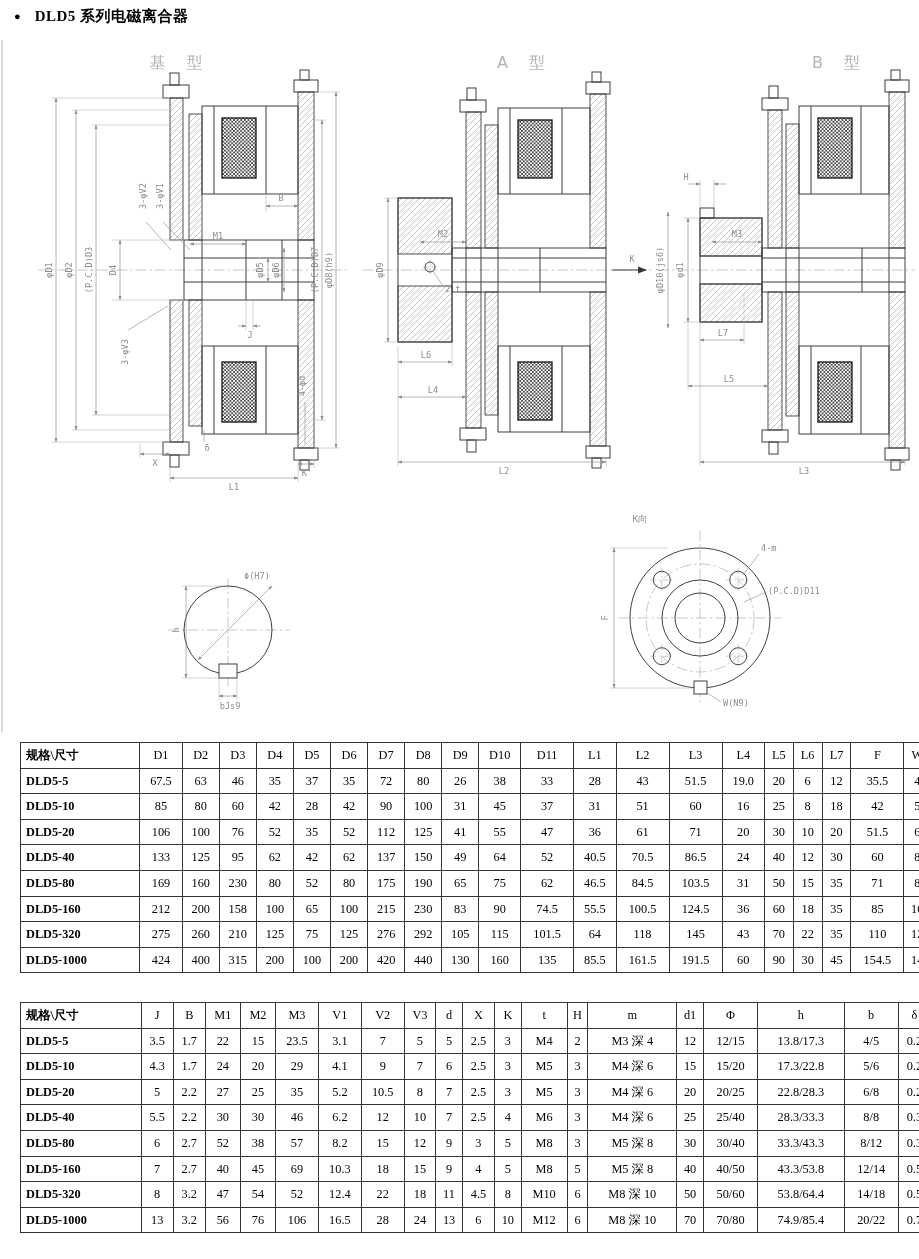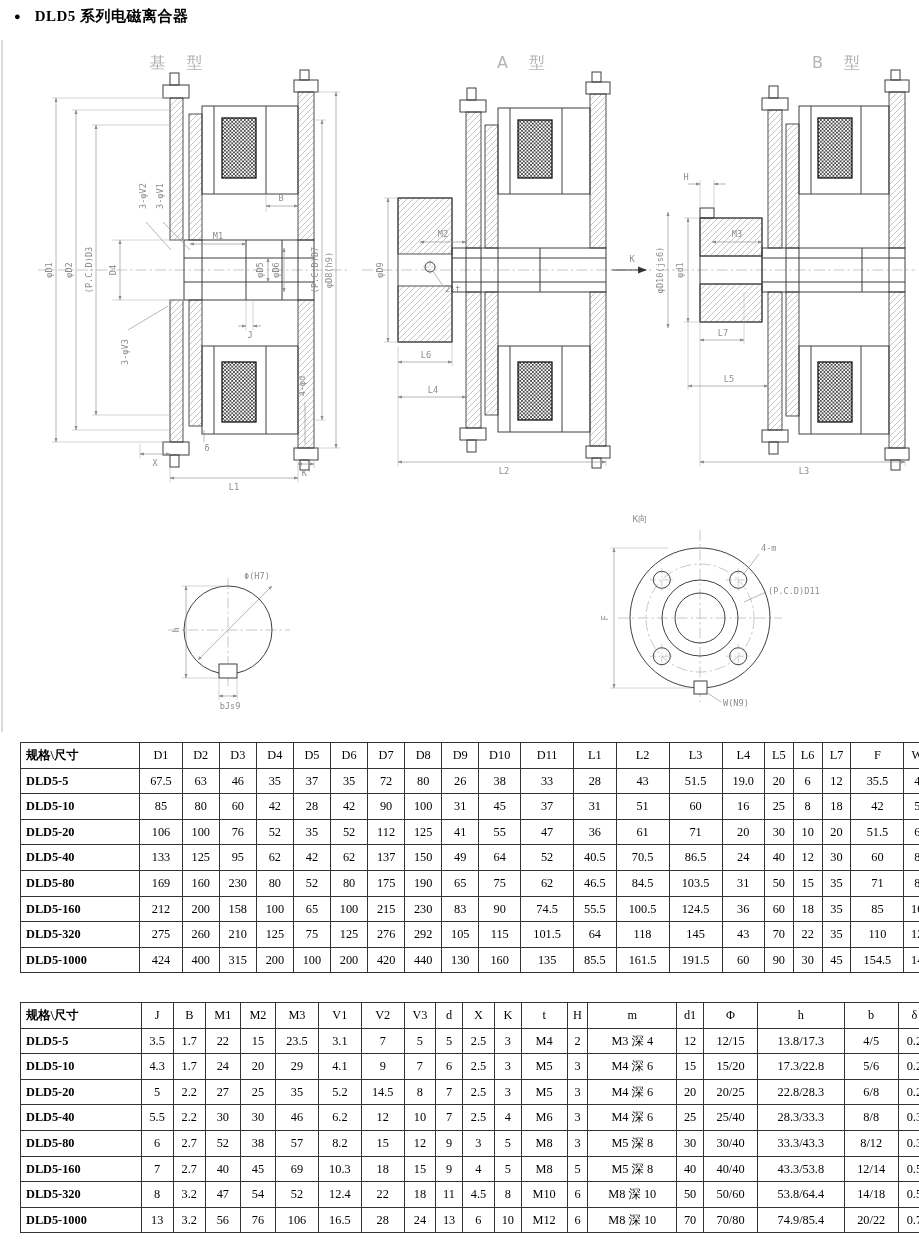--- a/index.html
+++ b/index.html
@@ -639,21 +639,21 @@
           <td>0.2</td>
         </tr>
         <tr>
           <td class="spec">DLD5-20</td>
           <td>5</td>
           <td>2.2</td>
           <td>27</td>
           <td>25</td>
           <td>35</td>
           <td>5.2</td>
-          <td>14.5</td>
+          <td>10.5</td>
           <td>8</td>
           <td>7</td>
           <td>2.5</td>
           <td>3</td>
           <td>M5</td>
           <td>3</td>
           <td>M4 深 6</td>
           <td>20</td>
           <td>20/25</td>
           <td>22.8/28.3</td>
@@ -714,21 +714,21 @@
           <td>10.3</td>
           <td>18</td>
           <td>15</td>
           <td>9</td>
           <td>4</td>
           <td>5</td>
           <td>M8</td>
           <td>5</td>
           <td>M5 深 8</td>
           <td>40</td>
-          <td>40/40</td>
+          <td>40/50</td>
           <td>43.3/53.8</td>
           <td>12/14</td>
           <td>0.5</td>
         </tr>
         <tr>
           <td class="spec">DLD5-320</td>
           <td>8</td>
           <td>3.2</td>
           <td>47</td>
           <td>54</td>

